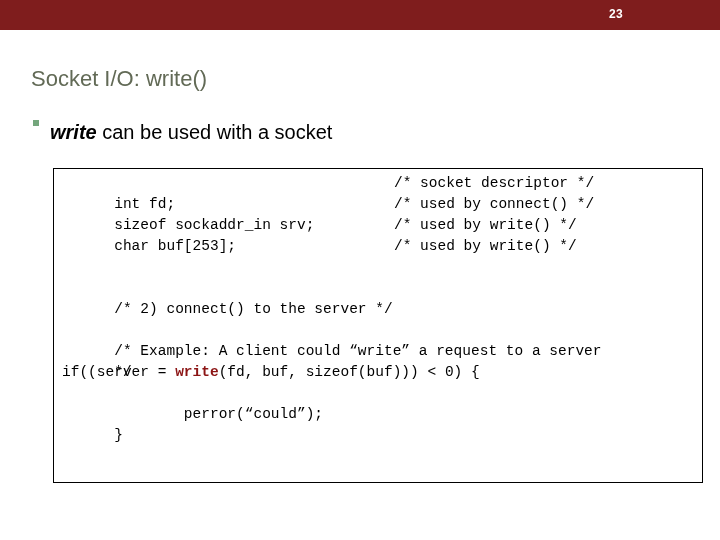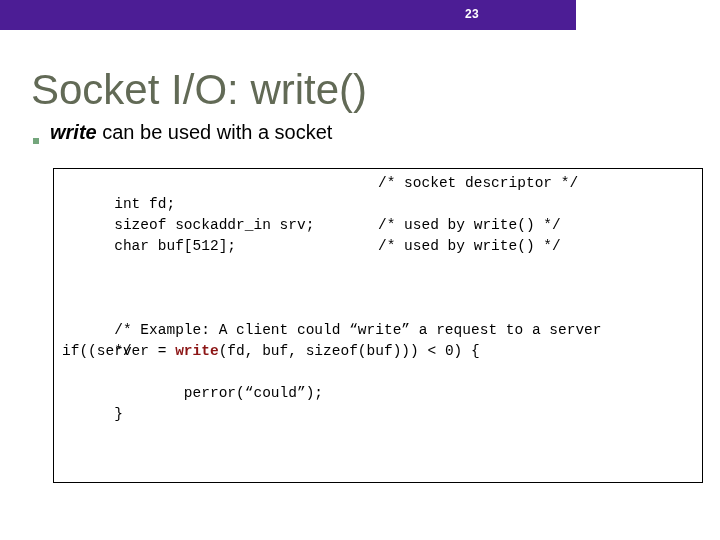--- a/index.html
+++ b/index.html
@@ -13,56 +13,56 @@
     font-family: "Liberation Sans", sans-serif;
     overflow: hidden;
     position: relative;
   }
 
   
   .slide-header {
     position: absolute;
     left: 0;
     top: 0;
-    width: 576px;
+    width: 720px;
     height: 30px;
-    background: #4c1d95;
+    background: #7f1d1d;
   }
   .slide-number {
     position: absolute;
     right: 97px;
     top: 7px;
     color: #ffffff;
     font-family: "Liberation Sans", sans-serif;
     font-size: 12px;
     font-weight: bold;
     line-height: 14px;
     letter-spacing: 0.3px;
   }
 
   
   .slide-title {
     position: absolute;
     left: 31px;
     top: 66px;
     font-family: "Liberation Sans", sans-serif;
-    font-size: 42px;
+    font-size: 22px;
     font-weight: normal;
     color: #626a56;
     letter-spacing: 0px;
     white-space: nowrap;
   }
 
   
   .bullet-row {
     position: absolute;
     left: 33px;
     top: 120px;
     display: flex;
-    align-items: flex-end;
+    align-items: flex-start;
     white-space: nowrap;
   }
   .bullet-marker {
     width: 6px;
     height: 6px;
     background: #74a67c;
     margin-right: 11px;
     flex: 0 0 auto;
   }
   .bullet-text {
@@ -102,21 +102,21 @@
     font-family: "Liberation Mono", monospace;
     font-size: 14.5px;
     color: #000000;
     white-space: pre;
   }
   .code-line .code-main {
     display: inline-block;
   }
   .code-line .code-comment {
     position: absolute;
-    left: 316px;
+    left: 332px;
     top: 0;
     white-space: pre;
     text-align: right;
   }
   .code-line .hl {
     color: #8c1515;
     font-weight: bold;
   }
   .code-spacer {
     height: 21px;
@@ -139,36 +139,40 @@
 <div class="code-block">
   <div class="code-inner">
 
     <div class="code-line">
       <span class="code-main">int fd;</span>
       <span class="code-comment">/* socket descriptor */</span>
     </div>
 
     <div class="code-line">
       <span class="code-main">sizeof sockaddr_in srv;</span>
+      <span class="code-comment">/* used by connect() */</span>
     </div>
 
     <div class="code-line">
-      <span class="code-main">char buf[512];</span>
+      <span class="code-main">char buf[253];</span>
       <span class="code-comment">/* used by write() */</span>
     </div>
 
     <div class="code-line">
       <span class="code-comment">/* used by write() */</span>
     </div>
 
     <div class="code-line code-spacer">
       <span class="code-main"></span>
     </div>
 
 
+    <div class="code-line">
+      <span class="code-main">/* 2) connect() to the server */</span>
+    </div>
 
     <div class="code-line code-spacer">
       <span class="code-main"></span>
     </div>
 
     <div class="code-line">
       <span class="code-main">/* Example: A client could “write” a request to a server</span>
     </div>
 
     <div class="code-line">

